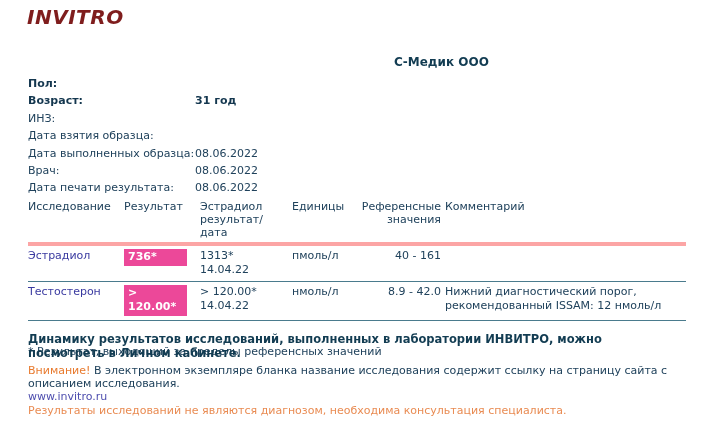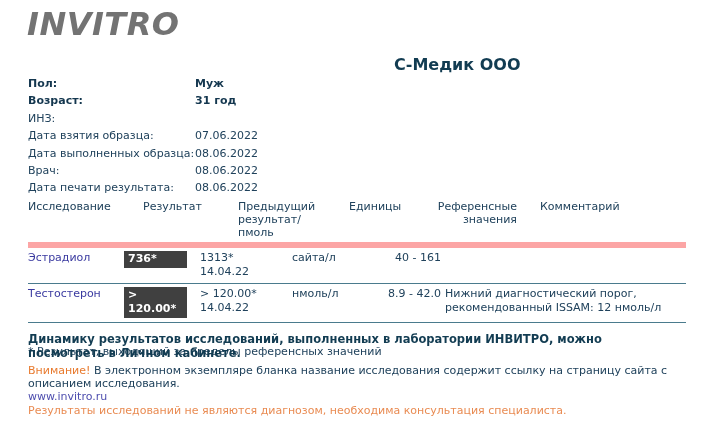--- a/index.html
+++ b/index.html
@@ -3,45 +3,45 @@
 <meta charset="utf-8">
 <style>
   html,body{margin:0;padding:0;background:#ffffff;}
   .page{
     position:relative;width:708px;height:436px;background:#ffffff;
     font-family:"DejaVu Sans","Liberation Sans",sans-serif;
     color:#20425c;font-size:11px;overflow:hidden;
   }
   .logo{
     position:absolute;left:27px;top:5px;
-    font-size:32px;font-weight:bold;font-style:italic;
-    color:#737373;letter-spacing:0.5px;
+    font-size:20px;font-weight:bold;font-style:italic;
+    color:#7f1d1d;letter-spacing:0.5px;
   }
   .clinic{
     position:absolute;left:394px;top:55px;
-    font-size:16px;font-weight:bold;color:#123c52;
+    font-size:12px;font-weight:bold;color:#123c52;
   }
   .patient{position:absolute;left:28px;top:75px;width:400px;}
   .p-row{display:flex;line-height:17.4px;}
   .p-label{width:167px;flex:none;}
   .p-value{flex:1;}
   .bold{font-weight:bold;color:#14374f;}
   
   .rtable{position:absolute;left:28px;top:200px;width:658px;}
-  .t-head{display:flex;border-bottom:6px solid #fca5a5;padding-bottom:3px;min-height:27px;gap:19px;}
+  .t-head{display:flex;border-bottom:4px solid #fca5a5;padding-bottom:3px;min-height:27px;}
   .t-row{display:flex;border-bottom:1.5px solid #4a7b8d;padding:3px 0 4px 0;min-height:22px;}
   .c-test{width:92px;flex:none;padding-right:4px;}
   .c-result{width:72px;flex:none;padding-right:4px;}
   .c-prev{width:88px;flex:none;padding-right:4px;}
   .c-units{width:60px;flex:none;padding-right:4px;}
   .c-ref{width:85px;flex:none;padding-right:4px;text-align:right;}
   .c-comment{flex:1;}
   .test-name{color:#3a3aa0;}
   .badge{
-    display:inline-block;background:#404040;color:#ffffff;font-weight:bold;
+    display:inline-block;background:#ec4899;color:#ffffff;font-weight:bold;
     width:63px;box-sizing:border-box;padding:1px 3px 2px 4px;line-height:14px;
   }
   .line2{line-height:14px;}
   .comment-text{line-height:13.5px;}
   
   .footnote{position:absolute;left:28px;top:301px;margin-top:44px;}
   .dynamics{
     position:absolute;left:28px;top:332px;width:632px;
     font-weight:bold;color:#123c52;line-height:14px;font-size:11.5px;
   }
@@ -55,70 +55,68 @@
 
 <div class="page">
 
   <div class="logo">INVITRO</div>
 
   <div class="clinic">С-Медик ООО</div>
 
   <div class="patient">
     <div class="p-row">
       <span class="p-label bold">Пол:</span>
-      <span class="p-value bold">Муж</span>
     </div>
     <div class="p-row">
       <span class="p-label bold">Возраст:</span>
       <span class="p-value bold">31 год</span>
     </div>
     <div class="p-row">
       <span class="p-label">ИНЗ:</span>
       <span class="p-value"></span>
     </div>
     <div class="p-row">
       <span class="p-label">Дата взятия образца:</span>
-      <span class="p-value">07.06.2022</span>
     </div>
     <div class="p-row">
       <span class="p-label">Дата выполненных образца:</span>
       <span class="p-value">08.06.2022</span>
     </div>
     <div class="p-row">
       <span class="p-label">Врач:</span>
       <span class="p-value">08.06.2022</span>
     </div>
     <div class="p-row">
       <span class="p-label">Дата печати результата:</span>
       <span class="p-value">08.06.2022</span>
     </div>
   </div>
 
   <div class="rtable">
     <div class="t-head">
       <div class="c-test">Исследование</div>
       <div class="c-result">Результат</div>
-      <div class="c-prev">Предыдущий результат/пмоль</div>
+      <div class="c-prev">Эстрадиол результат/дата</div>
       <div class="c-units">Единицы</div>
       <div class="c-ref">Референсные значения</div>
       <div class="c-comment">Комментарий</div>
     </div>
 
     <div class="t-row">
       <div class="c-test">
         <span class="test-name">Эстрадиол</span>
       </div>
       <div class="c-result">
         <span class="badge">736*</span>
       </div>
       <div class="c-prev">
         <div class="line2">1313*</div>
         <div class="line2">14.04.22</div>
       </div>
-      <div class="c-units">сайта/л</div>
+      <div class="c-units">пмоль/л</div>
       <div class="c-ref">40 - 161</div>
       <div class="c-comment comment-text"></div>
     </div>
 
     <div class="t-row">
       <div class="c-test">
         <span class="test-name">Тестостерон</span>
       </div>
       <div class="c-result">
         <span class="badge">&gt; 120.00*</span>

